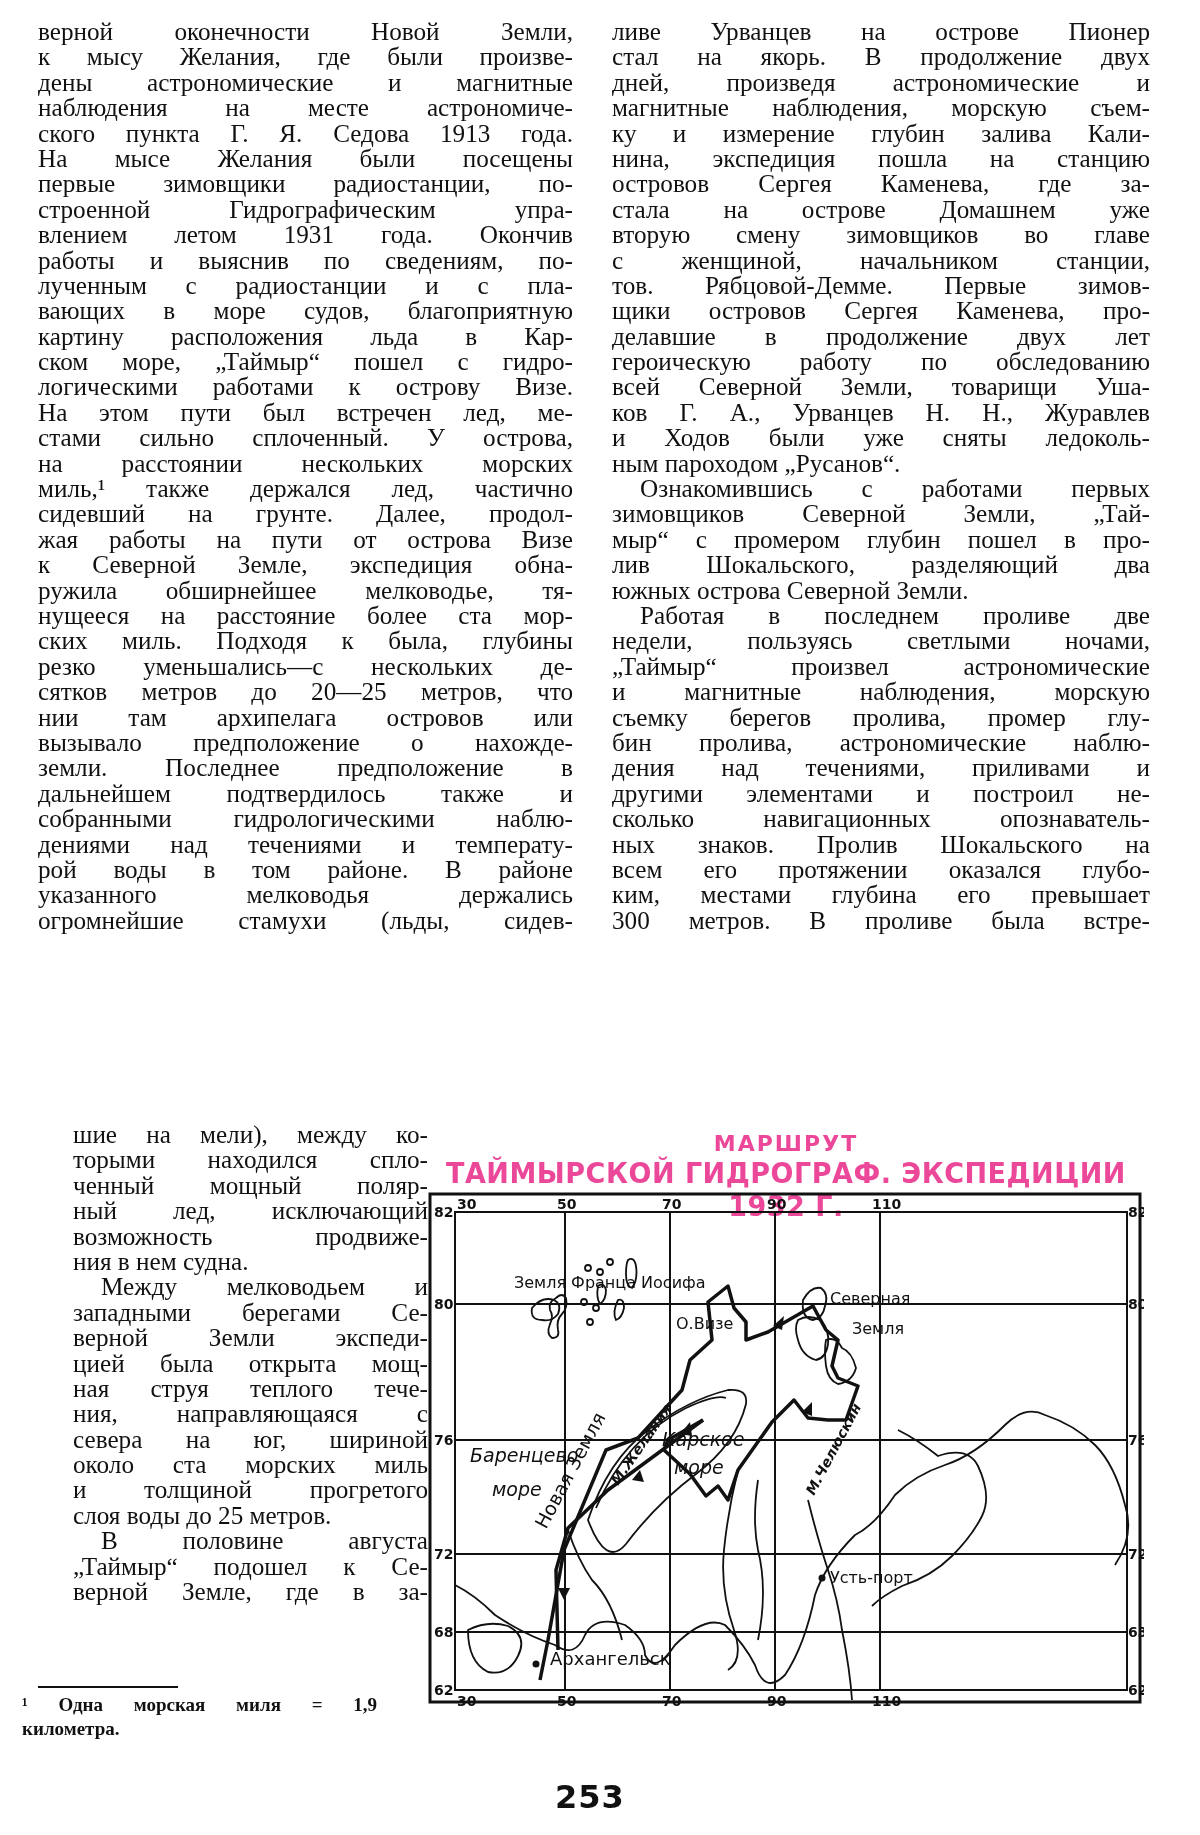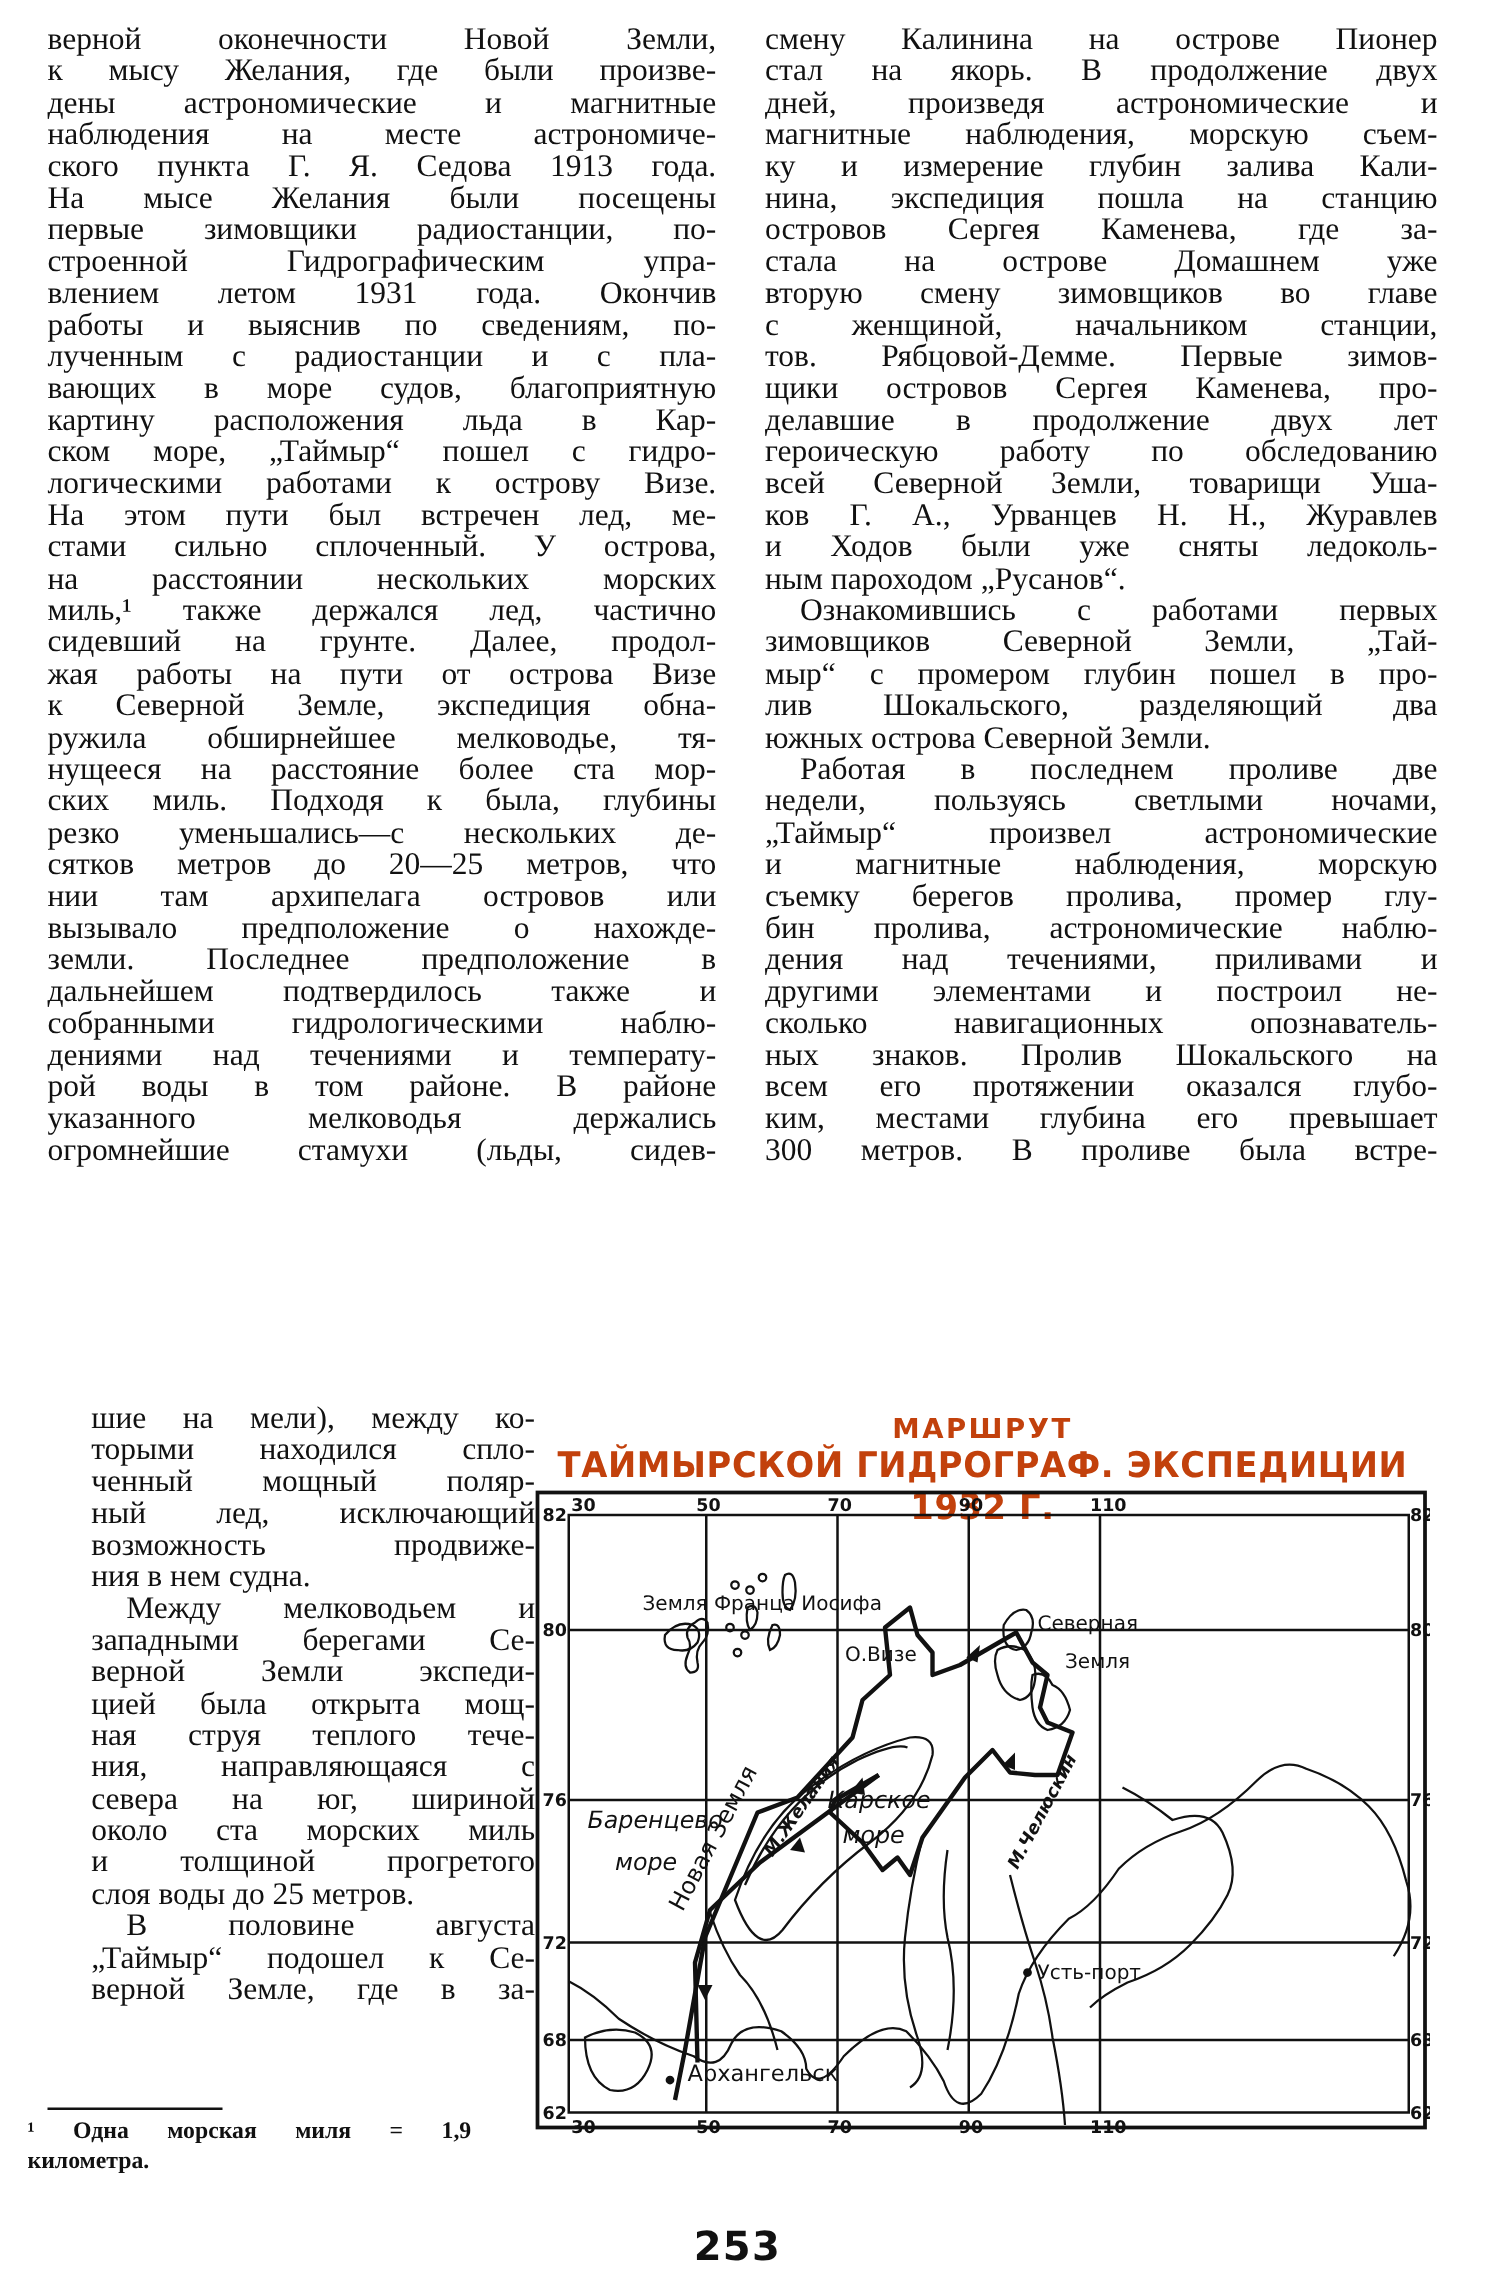--- a/index.html
+++ b/index.html
@@ -12,21 +12,21 @@
   .col .line.indent { padding-left: 28px; }
   #col-left-top { left: 38px; top: 19px; width: 535px; }
   #col-left-bottom { left: 38px; top: 1122px; width: 355px; margin-left: 35px; }
   #col-right { left: 612px; top: 19px; width: 538px; }
   .fn-rule { position: absolute; left: 38px; top: 1686px; width: 140px; border-top: 2px solid #111; }
   #footnote { position: absolute; left: 22px; top: 1693px; width: 355px; font-size: 19px; line-height: 24px; font-weight: bold; }
   #footnote .line { display: block; white-space: nowrap; text-align: justify; text-align-last: justify; }
   #footnote .line.last { text-align-last: left; }
   #page-number { position: absolute; left: 555px; top: 1778px; font-family: "DejaVu Sans", sans-serif; font-weight: bold; font-size: 32px; letter-spacing: 1px; }
   #map-title { position: absolute; left: 428px; top: 1130px; width: 716px; text-align: center;
-               font-family: "DejaVu Sans", sans-serif; font-weight: bold; color: #c2410c; }
+               font-family: "DejaVu Sans", sans-serif; font-weight: bold; color: #ec4899; }
   #map-title .t1 { font-size: 22px; line-height: 28px; letter-spacing: 2px; }
   #map-title .t2 { font-size: 27px; line-height: 32px; letter-spacing: 0.5px; transform: scaleY(1.05); }
   #map { position: absolute; left: 428px; top: 1190px; }
   .ax { font-family: "DejaVu Sans", sans-serif; font-size: 14px; font-weight: bold; fill: #111; }
   .lbl { font-family: "DejaVu Sans", sans-serif; font-size: 16px; fill: #111; }
   .lbl-it { font-family: "DejaVu Sans", sans-serif; font-size: 19px; font-style: italic; fill: #111; }
   .lbl-sm { font-family: "DejaVu Sans", sans-serif; font-size: 14px; font-style: italic; font-weight: bold; fill: #111; }
 </style>
 </head>
 <body>
@@ -86,21 +86,21 @@
       <span class="line">ния, направляющаяся с</span>
       <span class="line">севера на юг, шириной</span>
       <span class="line">около ста морских миль</span>
       <span class="line">и толщиной прогретого</span>
       <span class="line last">слоя воды до 25 метров.</span>
       <span class="line indent">В половине августа</span>
       <span class="line">„Таймыр“ подошел к Се-</span>
       <span class="line">верной Земле, где в за-</span>
     </div>
   <div id="col-right" class="col">
-      <span class="line">смену Калинина на острове Пионер</span>
+      <span class="line">ливе Урванцев на острове Пионер</span>
       <span class="line">стал на якорь. В продолжение двух</span>
       <span class="line">дней, произведя астрономические и</span>
       <span class="line">магнитные наблюдения, морскую съем-</span>
       <span class="line">ку и измерение глубин залива Кали-</span>
       <span class="line">нина, экспедиция пошла на станцию</span>
       <span class="line">островов Сергея Каменева, где за-</span>
       <span class="line">стала на острове Домашнем уже</span>
       <span class="line">вторую смену зимовщиков во главе</span>
       <span class="line">с женщиной, начальником станции,</span>
       <span class="line">тов. Рябцовой-Демме. Первые зимов-</span>

